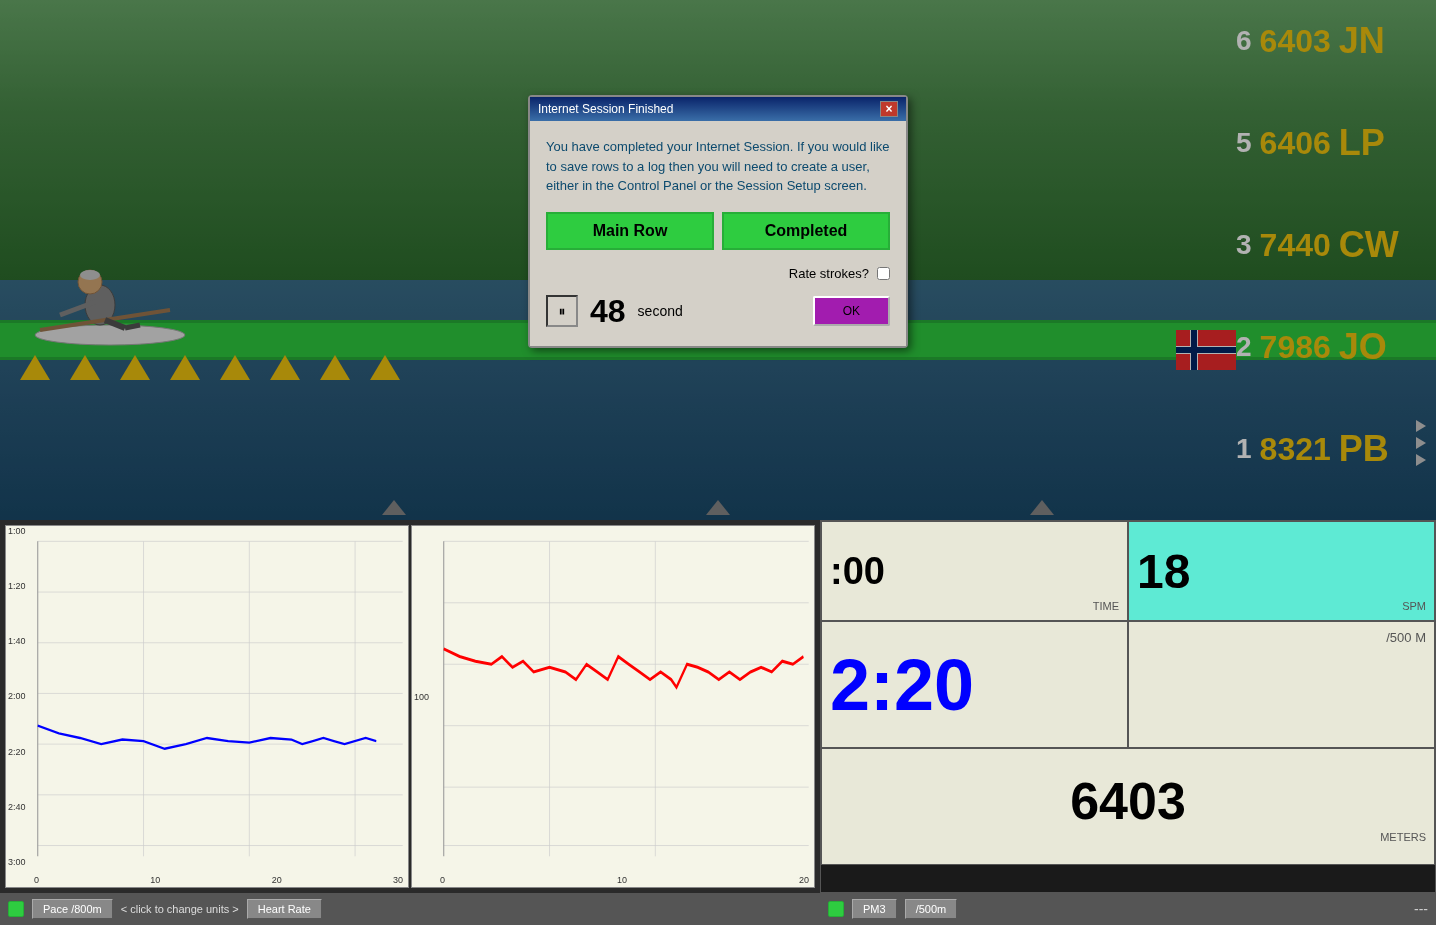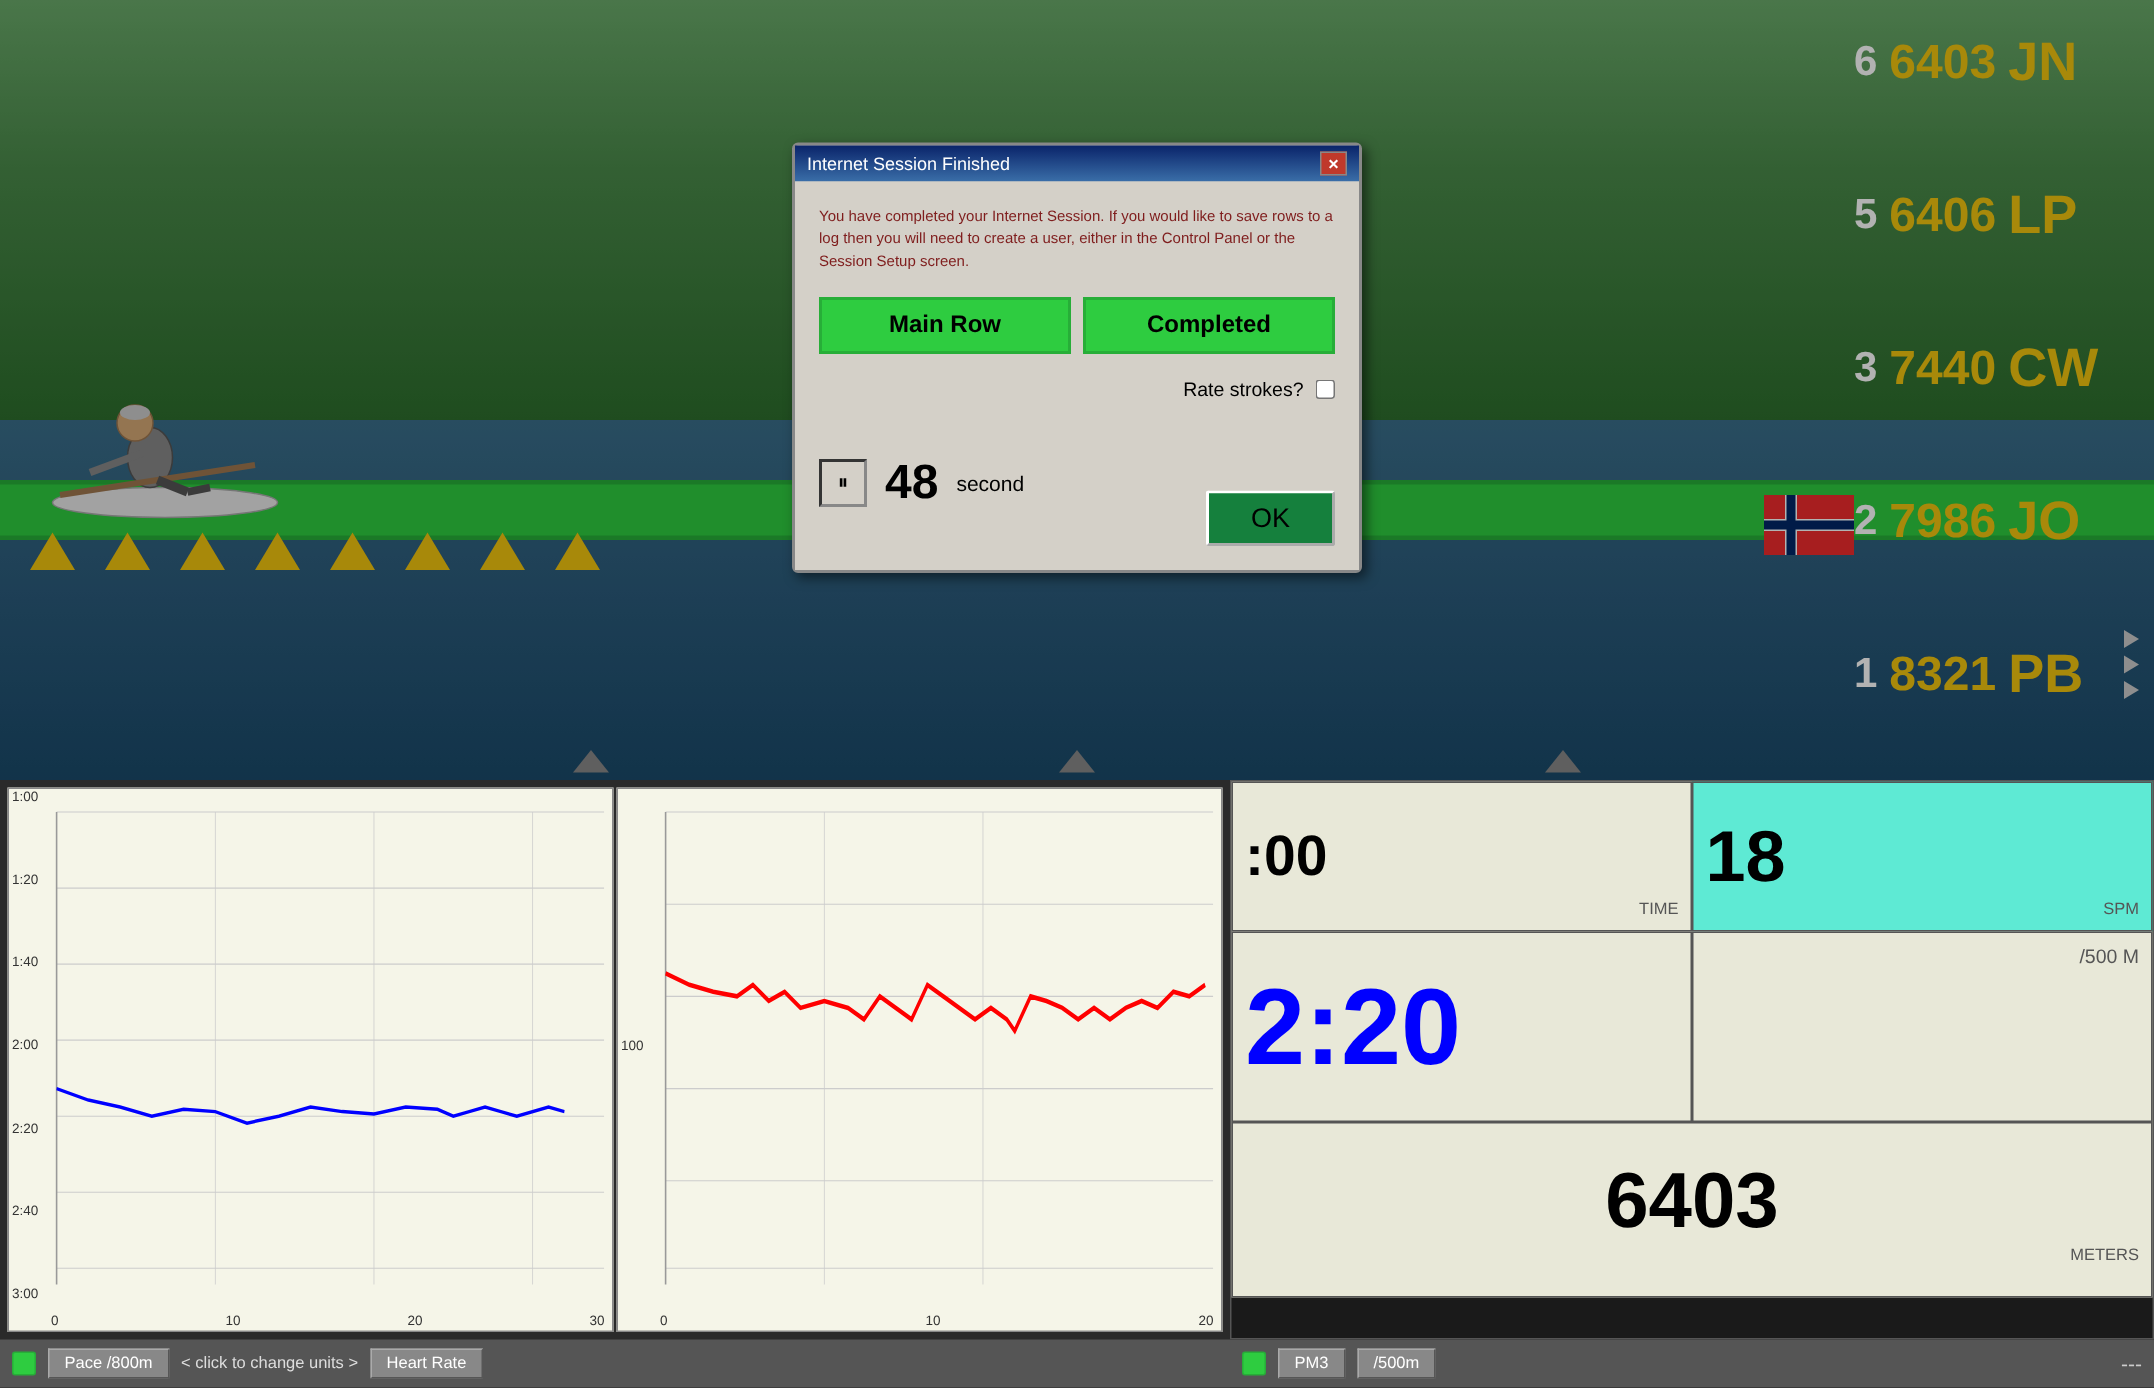--- a/index.html
+++ b/index.html
@@ -163,22 +163,22 @@
       justify-content: center;
       font-size: 12px;
       cursor: pointer;
       font-weight: bold;
     }
     .dialog-body {
       padding: 16px;
       background: #d4d0c8;
     }
     .dialog-message {
-      font-size: 10px;
-      color: #7f1d1d;
+      font-size: 13px;
+      color: #0c4a6e;
       line-height: 1.5;
       margin-bottom: 16px;
     }
     .dialog-buttons {
       display: flex;
       gap: 8px;
       margin-bottom: 16px;
     }
     .btn-green {
       background: #2ecc40;
@@ -218,27 +218,26 @@
       font-size: 32px;
       font-weight: bold;
       color: #000;
     }
     .timer-label {
       font-size: 14px;
       color: #000;
     }
     .ok-btn {
       margin-left: auto;
-      background: #15803d;
+      background: #a21caf;
       border: 2px outset #fff;
       padding: 6px 28px;
-      font-size: 18px;
+      font-size: 12px;
       cursor: pointer;
       border-radius: 2px;
-      margin-top: 48px;
     }
 
     
     #stats-area {
       width: 1436px;
       height: 405px;
       background: #4a4a4a;
       position: relative;
       display: flex;
     }

